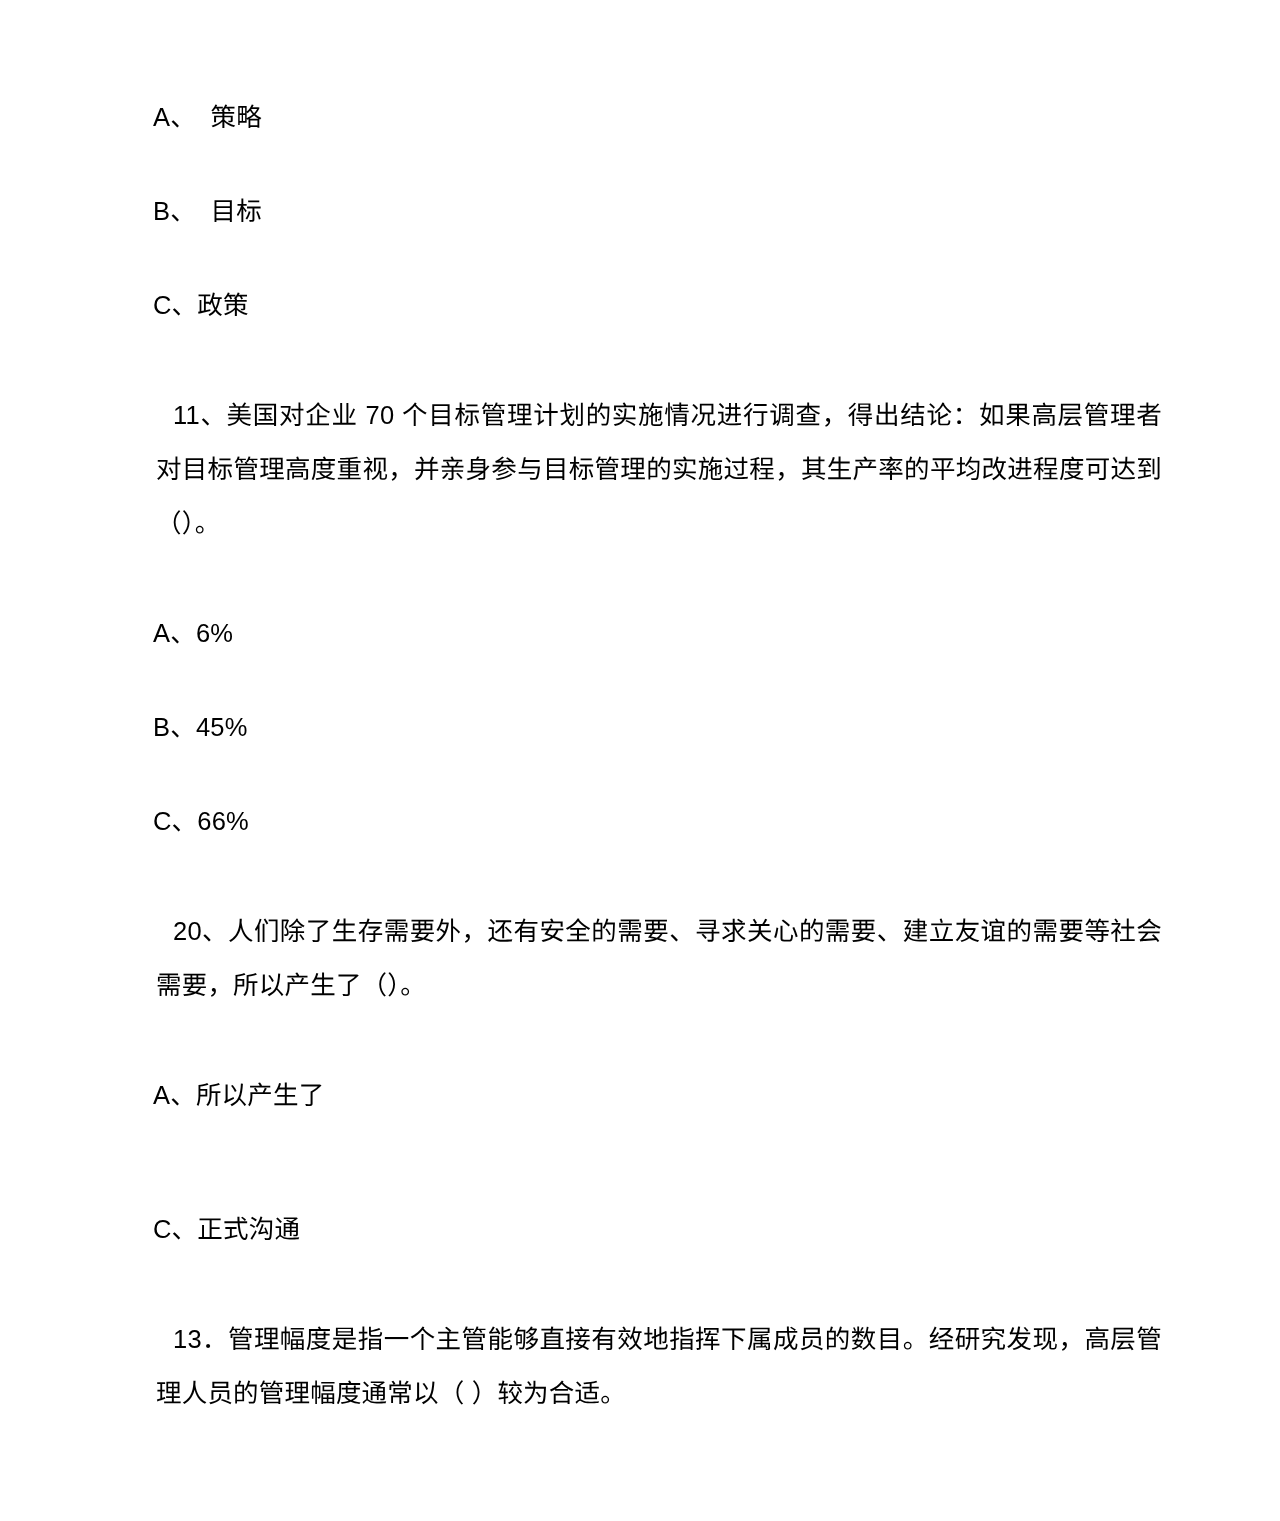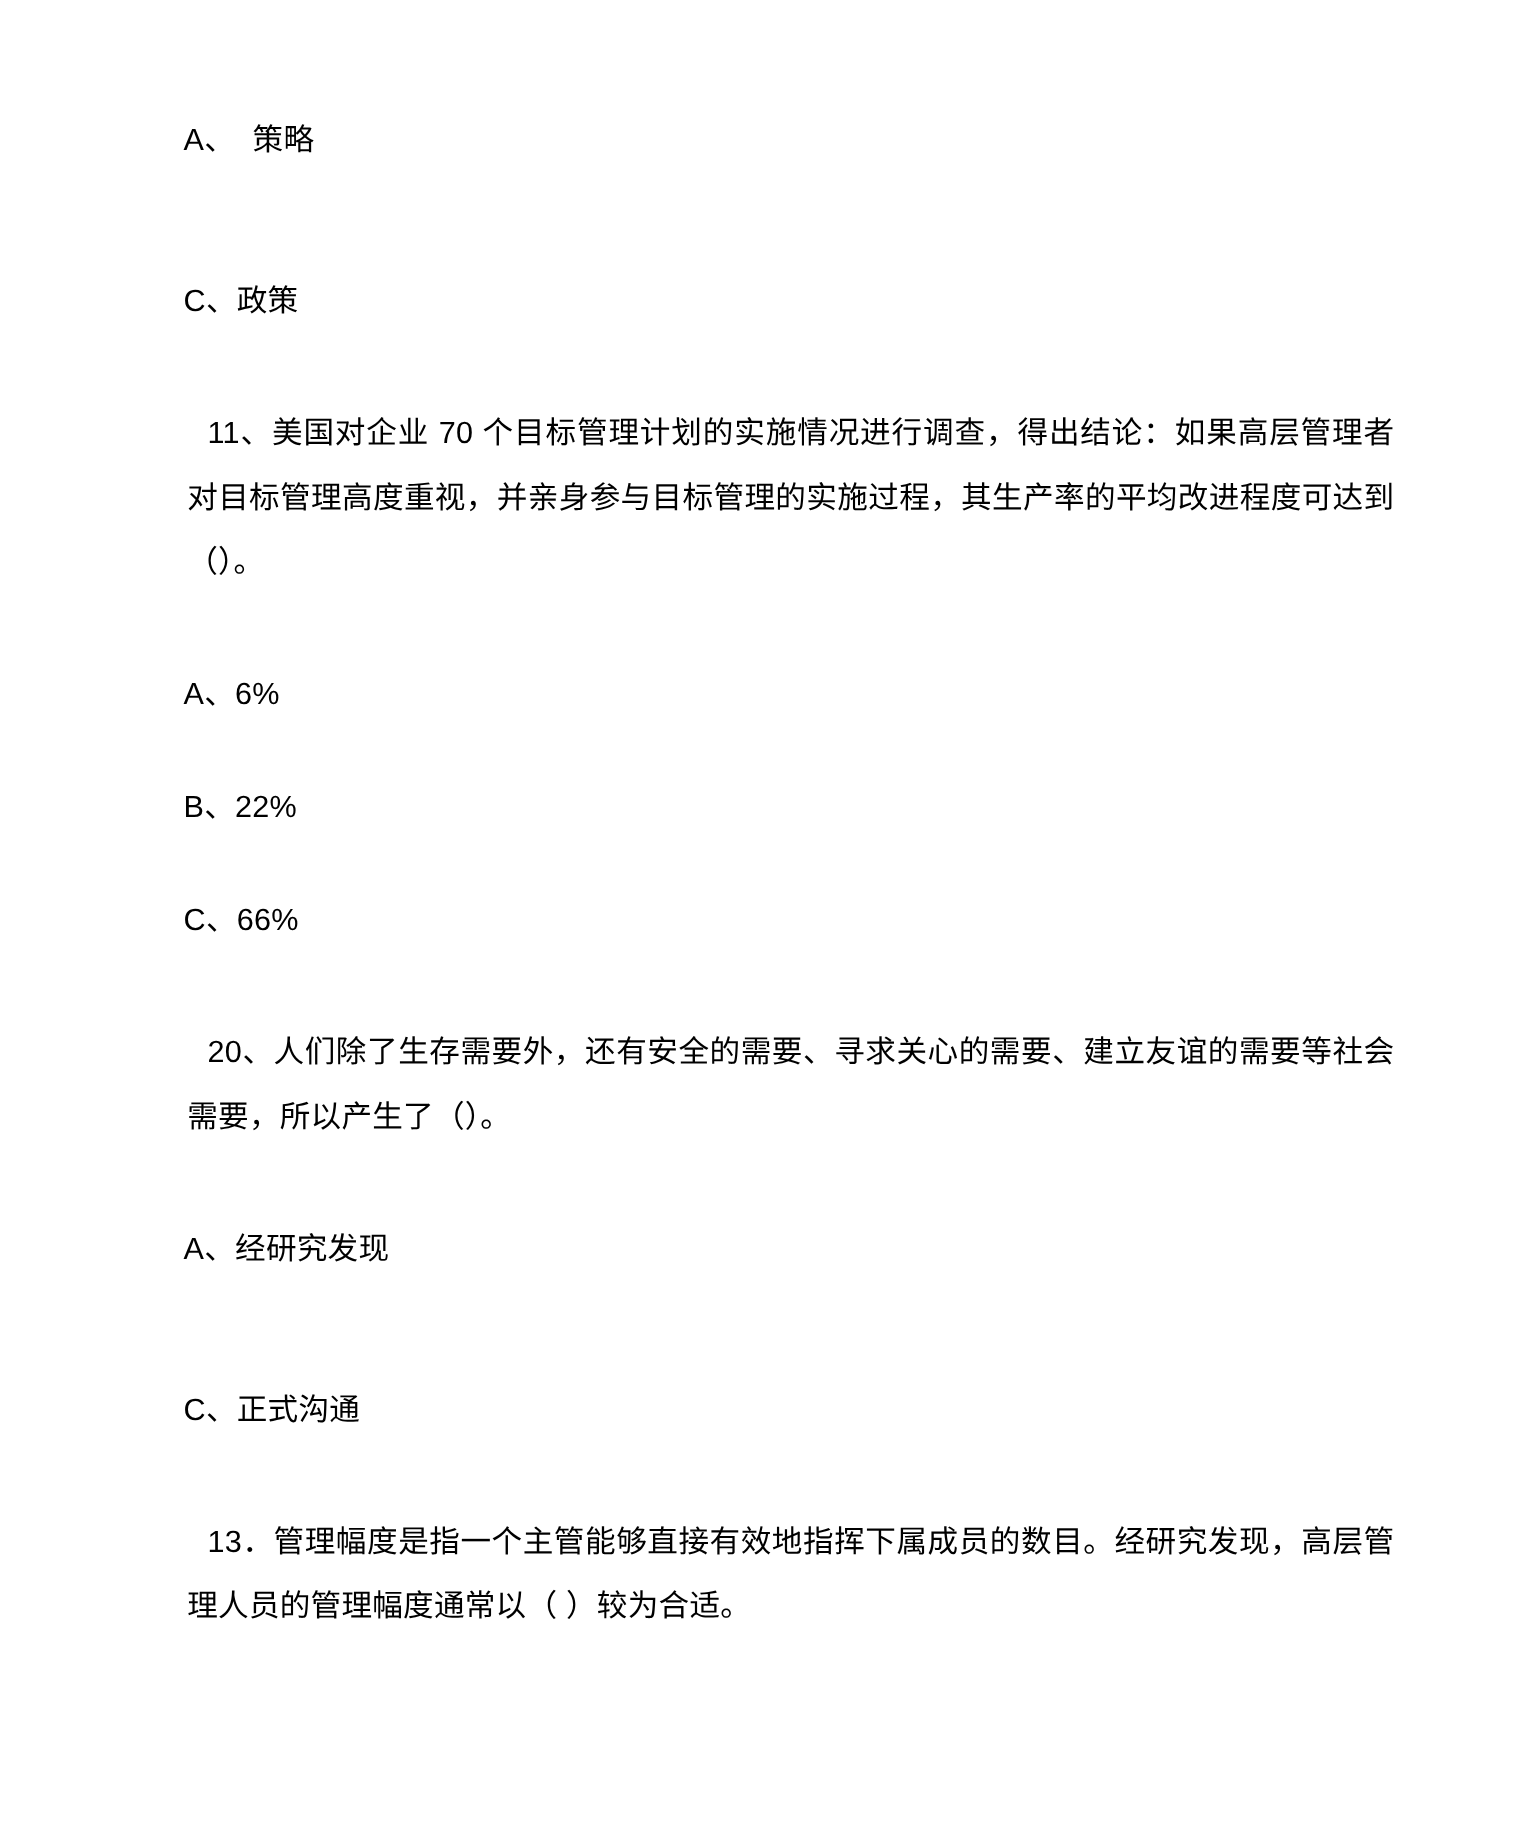--- a/index.html
+++ b/index.html
@@ -53,42 +53,43 @@
   .gap-qopt  { height: 40px; }
 </style>
 </head>
 <body>
 
 <div class="page">
 
   <div class="block">
     <p class="option">A、  策略</p>
     <div class="gap-opt"></div>
+    <p class="option">B、  目标</p>
     <div class="gap-opt"></div>
     <p class="option">C、政策</p>
   </div>
 
   <div class="gap-q"></div>
 
   <div class="block">
     <p class="question">11、美国对企业 70 个目标管理计划的实施情况进行调查，得出结论：如果高层管理者对目标管理高度重视，并亲身参与目标管理的实施过程，其生产率的平均改进程度可达到（）。</p>
     <div class="gap-qopt"></div>
     <p class="option">A、6%</p>
     <div class="gap-opt"></div>
-    <p class="option">B、22%</p>
+    <p class="option">B、45%</p>
     <div class="gap-opt"></div>
     <p class="option">C、66%</p>
   </div>
 
   <div class="gap-q"></div>
 
   <div class="block">
     <p class="question">20、人们除了生存需要外，还有安全的需要、寻求关心的需要、建立友谊的需要等社会需要，所以产生了（）。</p>
     <div class="gap-qopt"></div>
-    <p class="option">A、经研究发现</p>
+    <p class="option">A、所以产生了</p>
     <div class="gap-opt"></div>
     <div class="gap-opt"></div>
     <p class="option">C、正式沟通</p>
   </div>
 
   <div class="gap-q"></div>
 
   <div class="block">
     <p class="question">13．管理幅度是指一个主管能够直接有效地指挥下属成员的数目。经研究发现，高层管理人员的管理幅度通常以（ ）较为合适。</p>
   </div>

